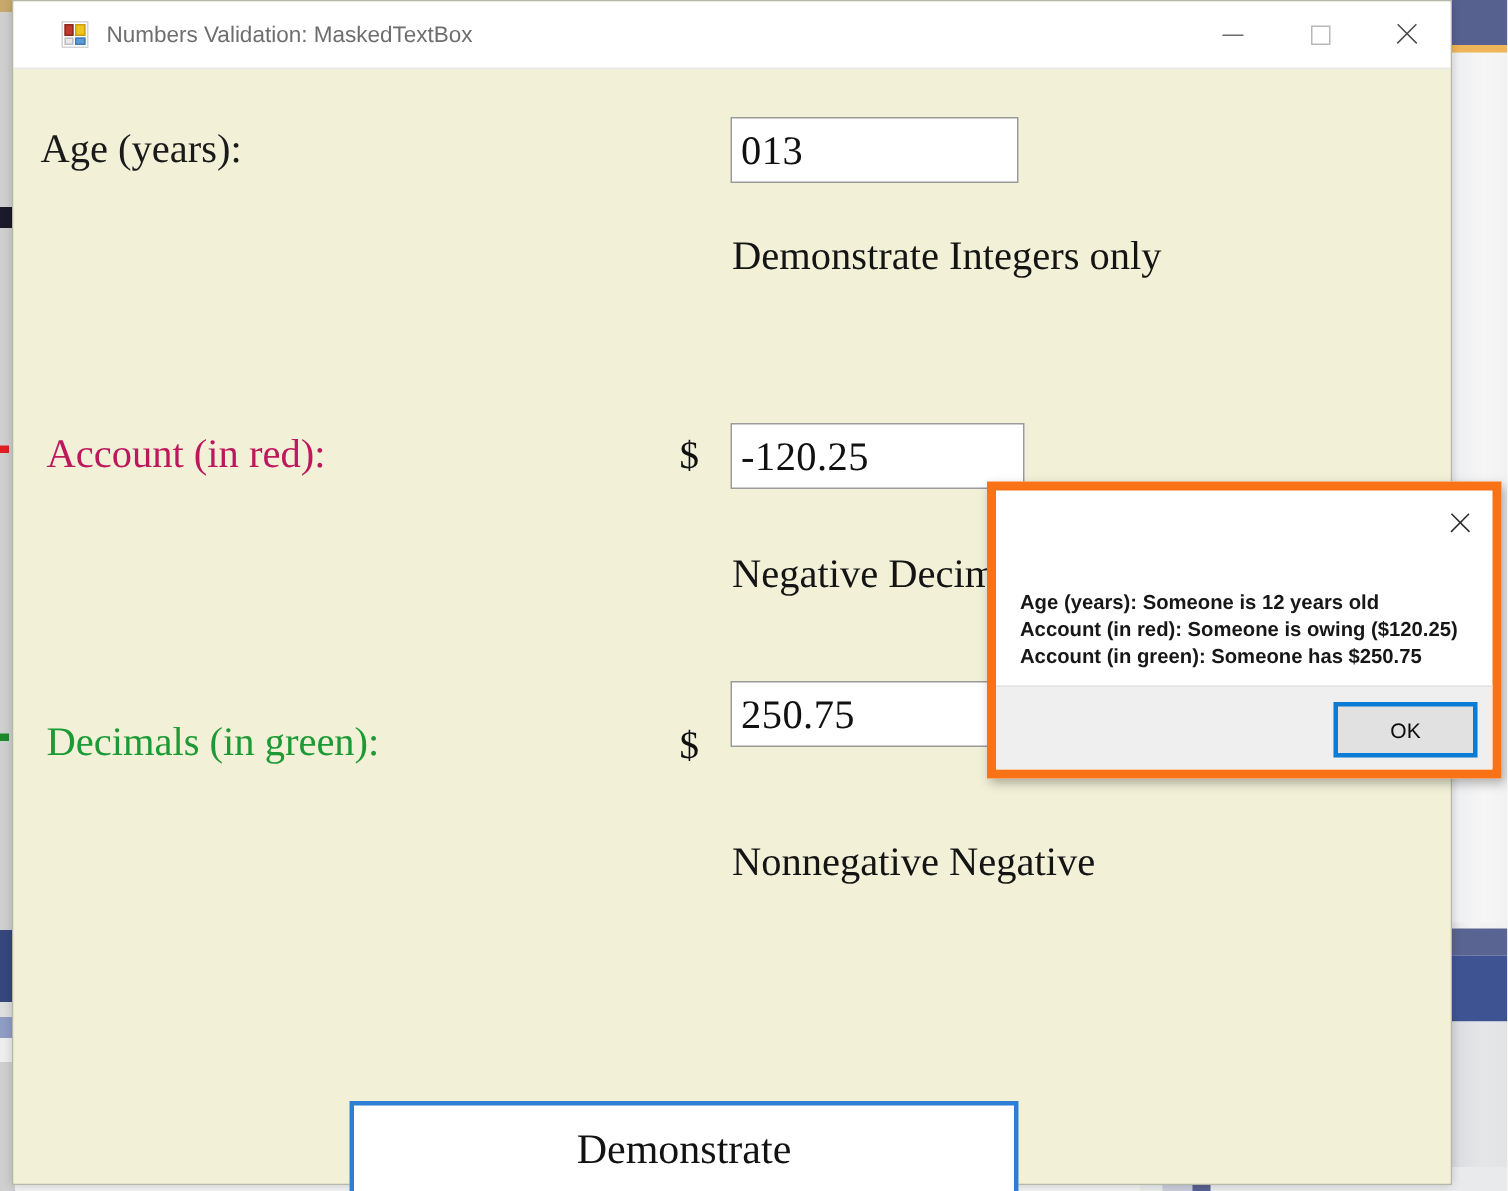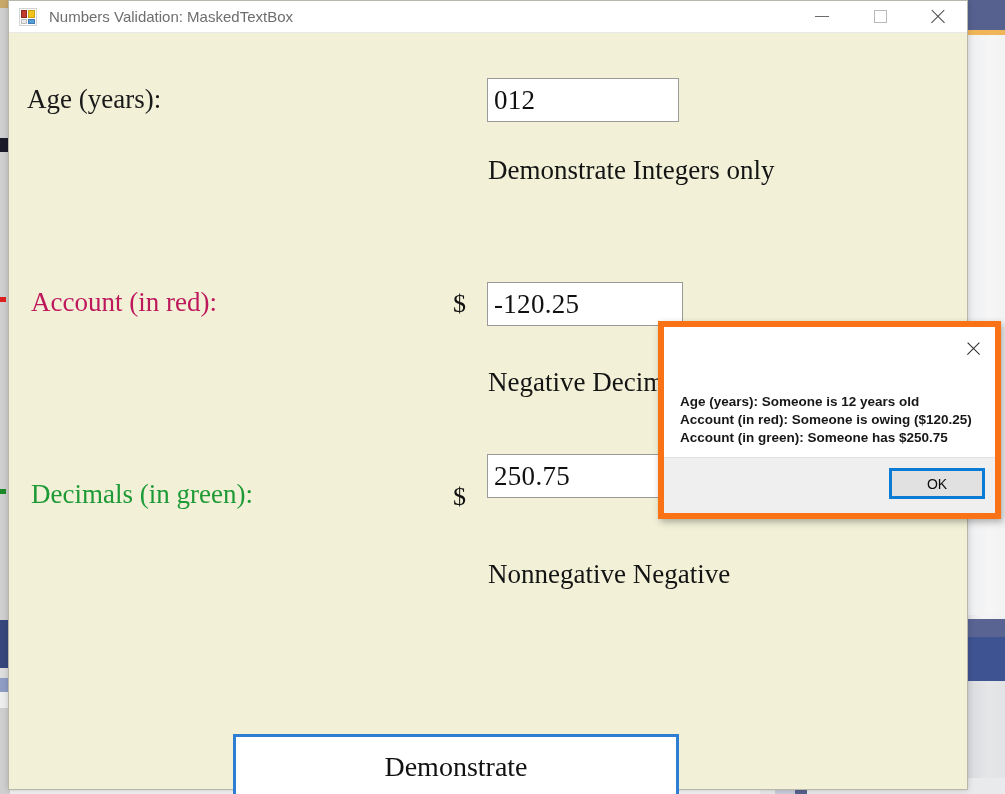--- a/index.html
+++ b/index.html
@@ -108,26 +108,27 @@
     width: 960px; height: 790px;
     background: #f2f1d8;
     border: 1px solid #b8b8a8;
     box-sizing: border-box;
     box-shadow: 0 0 6px rgba(0,0,0,0.18);
   }
 
   #title-bar {
     position: absolute;
     left: 0; top: 0;
-    width: 100%; height: 32px;
+    width: 100%; height: 45px;
     background: #ffffff;
     border-bottom: 1px solid #e8e8e8;
     box-sizing: border-box;
     display: flex;
     align-items: center;
+    padding-left: 22px;
   }
 
   #app-icon {
     width: 18px; height: 18px;
     margin-left: 10px;
     position: relative;
     flex: 0 0 auto;
     background: #ffffff;
     border: 1px solid #d4d4d4;
     box-sizing: border-box;
@@ -286,21 +287,21 @@
     position: absolute;
     left: 0; bottom: 0;
     width: 100%; height: 56px;
     background: #efefef;
     border-top: 1px solid #e1e1e1;
     box-sizing: border-box;
   }
   #dialog-ok {
     position: absolute;
     right: 10px; top: 10px;
-    width: 96px; height: 31px;
+    width: 96px; height: 37px;
     background: #e1e1e1;
     border: 3px solid #0a7cd6;
     box-sizing: border-box;
     display: flex; align-items: center; justify-content: center;
     font-family: "Liberation Sans", sans-serif;
     font-size: 14px;
     color: #0d0d0d;
     cursor: default;
   }
 </style>
@@ -352,21 +353,21 @@
         </div>
         <div class="win-btn">
           <span class="glyph-close"></span>
         </div>
       </div>
     </div>
 
     <div id="form-body">
 
       <div class="field-label" style="left:18px; top:38px;">Age (years):</div>
-      <div class="masked-box" style="left:478px; top:32px; width:192px; height:44px;">012</div>
+      <div class="masked-box" style="left:478px; top:32px; width:192px; height:44px;">013</div>
       <div class="hint-text" style="left:479px; top:109px;">Demonstrate Integers only</div>
 
       <div class="field-label red" style="left:22px; top:241px;">Account (in red):</div>
       <div class="dollar-sign" style="left:444px; top:243px;">$</div>
       <div class="masked-box" style="left:478px; top:236px; width:196px; height:44px;">-120.25</div>
       <div class="hint-text" style="left:479px; top:321px;">Negative Decimals</div>
 
       <div class="field-label green" style="left:22px; top:433px;">Decimals (in green):</div>
       <div class="dollar-sign" style="left:444px; top:436px;">$</div>
       <div class="masked-box" style="left:478px; top:408px; width:196px; height:44px;">250.75</div>

